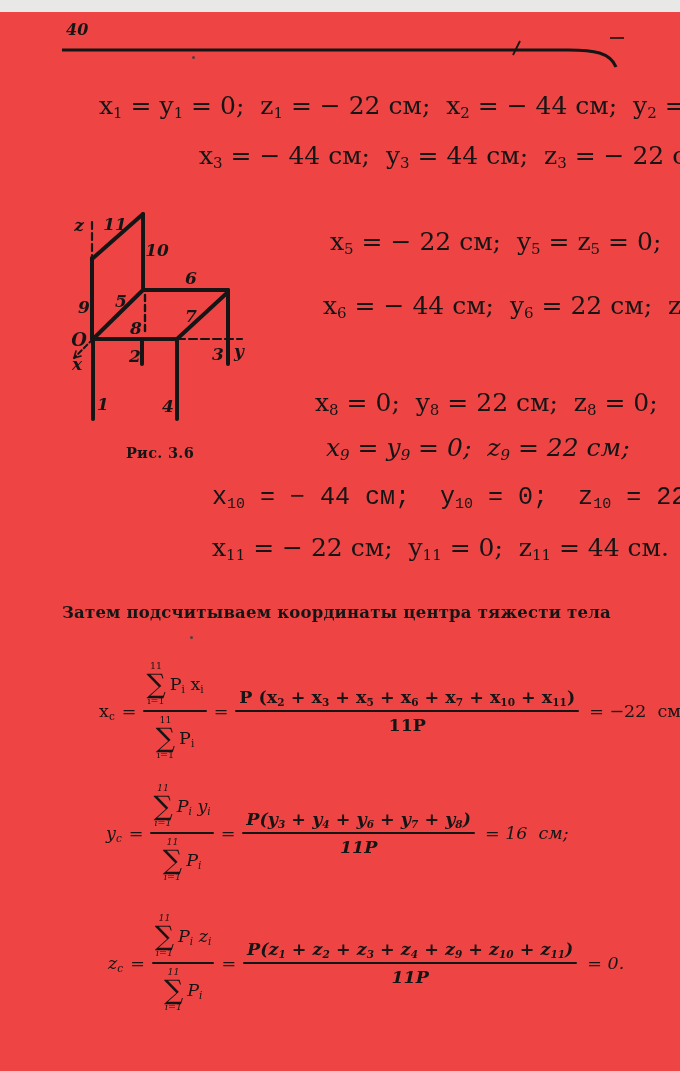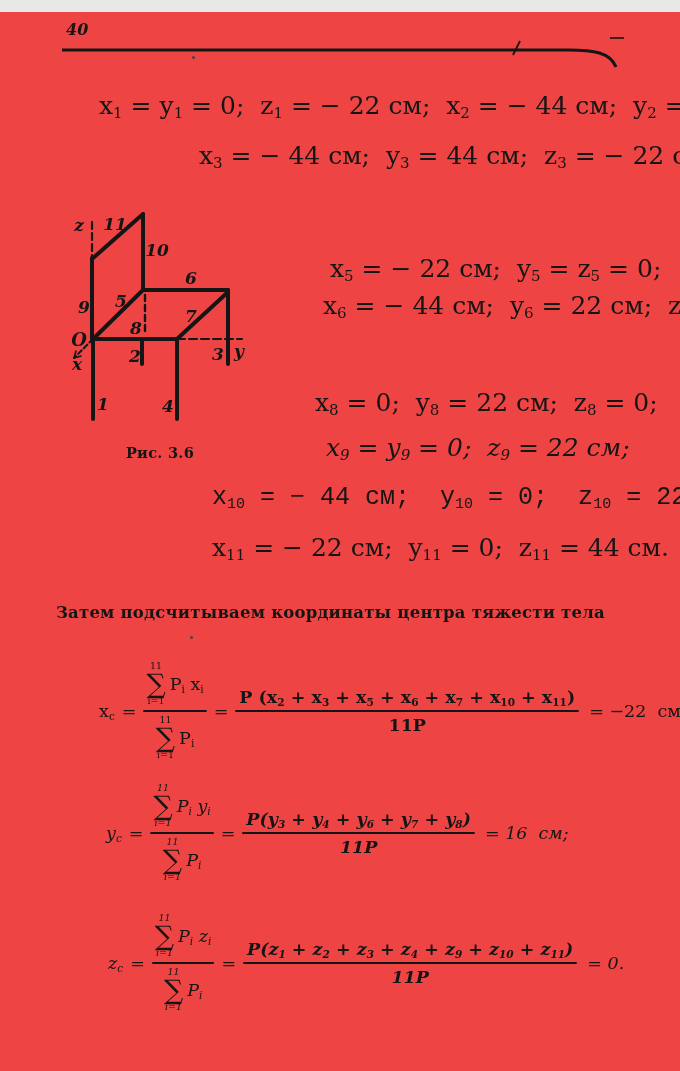--- a/index.html
+++ b/index.html
@@ -13,33 +13,33 @@
   .pagenum{position:absolute;left:66px;top:8px;font-size:16px;font-weight:bold;font-style:italic;}
   .hdr-svg{position:absolute;left:58px;top:18px;}
   .speck{position:absolute;width:3px;height:3px;background:#444;border-radius:50%;}
   .sp1{left:192px;top:44px;}
   .sp2{left:190px;top:624px;}
 
   .mline{position:absolute;white-space:nowrap;font-size:25px;}
   .l1{left:99px;top:79px;}
   .l2{left:199px;top:129px;}
   .r4{left:328px;top:180px;}
-  .r5{left:330px;top:242px;}
+  .r5{left:330px;top:215px;}
   .r6{left:323px;top:279px;}
   .r7{left:327px;top:329px;}
   .r8{left:315px;top:376px;}
   .r9{left:326px;top:421px;font-style:italic;}
   .c10{left:212px;top:471px;font-family:Liberation Mono, monospace;}
   .c11{left:212px;top:521px;}
 
   .fig-svg{position:absolute;left:55px;top:183px;}
   .figcaption{position:absolute;left:118px;top:432px;width:84px;text-align:center;
     font-weight:bold;font-size:14.5px;letter-spacing:0.3px;}
 
-  .intro{position:absolute;left:56px;top:591px;font-size:16.5px;font-weight:bold;
+  .intro{position:absolute;left:62px;top:591px;font-size:16.5px;font-weight:bold;
     letter-spacing:0.2px;white-space:nowrap;}
 
   .cformula{position:absolute;display:flex;align-items:center;white-space:nowrap;
     font-size:17.5px;column-gap:7px;}
   .cformula.yc,.cformula.zc{font-style:italic;}
   .xc{left:99px;top:649px;}
   .yc{left:106px;top:771px;}
   .zc{left:108px;top:901px;}
   .frac{display:inline-flex;flex-direction:column;align-items:center;}
   .bar{display:block;align-self:stretch;height:2px;background:#151515;margin:3px 0;border-radius:1px;}

